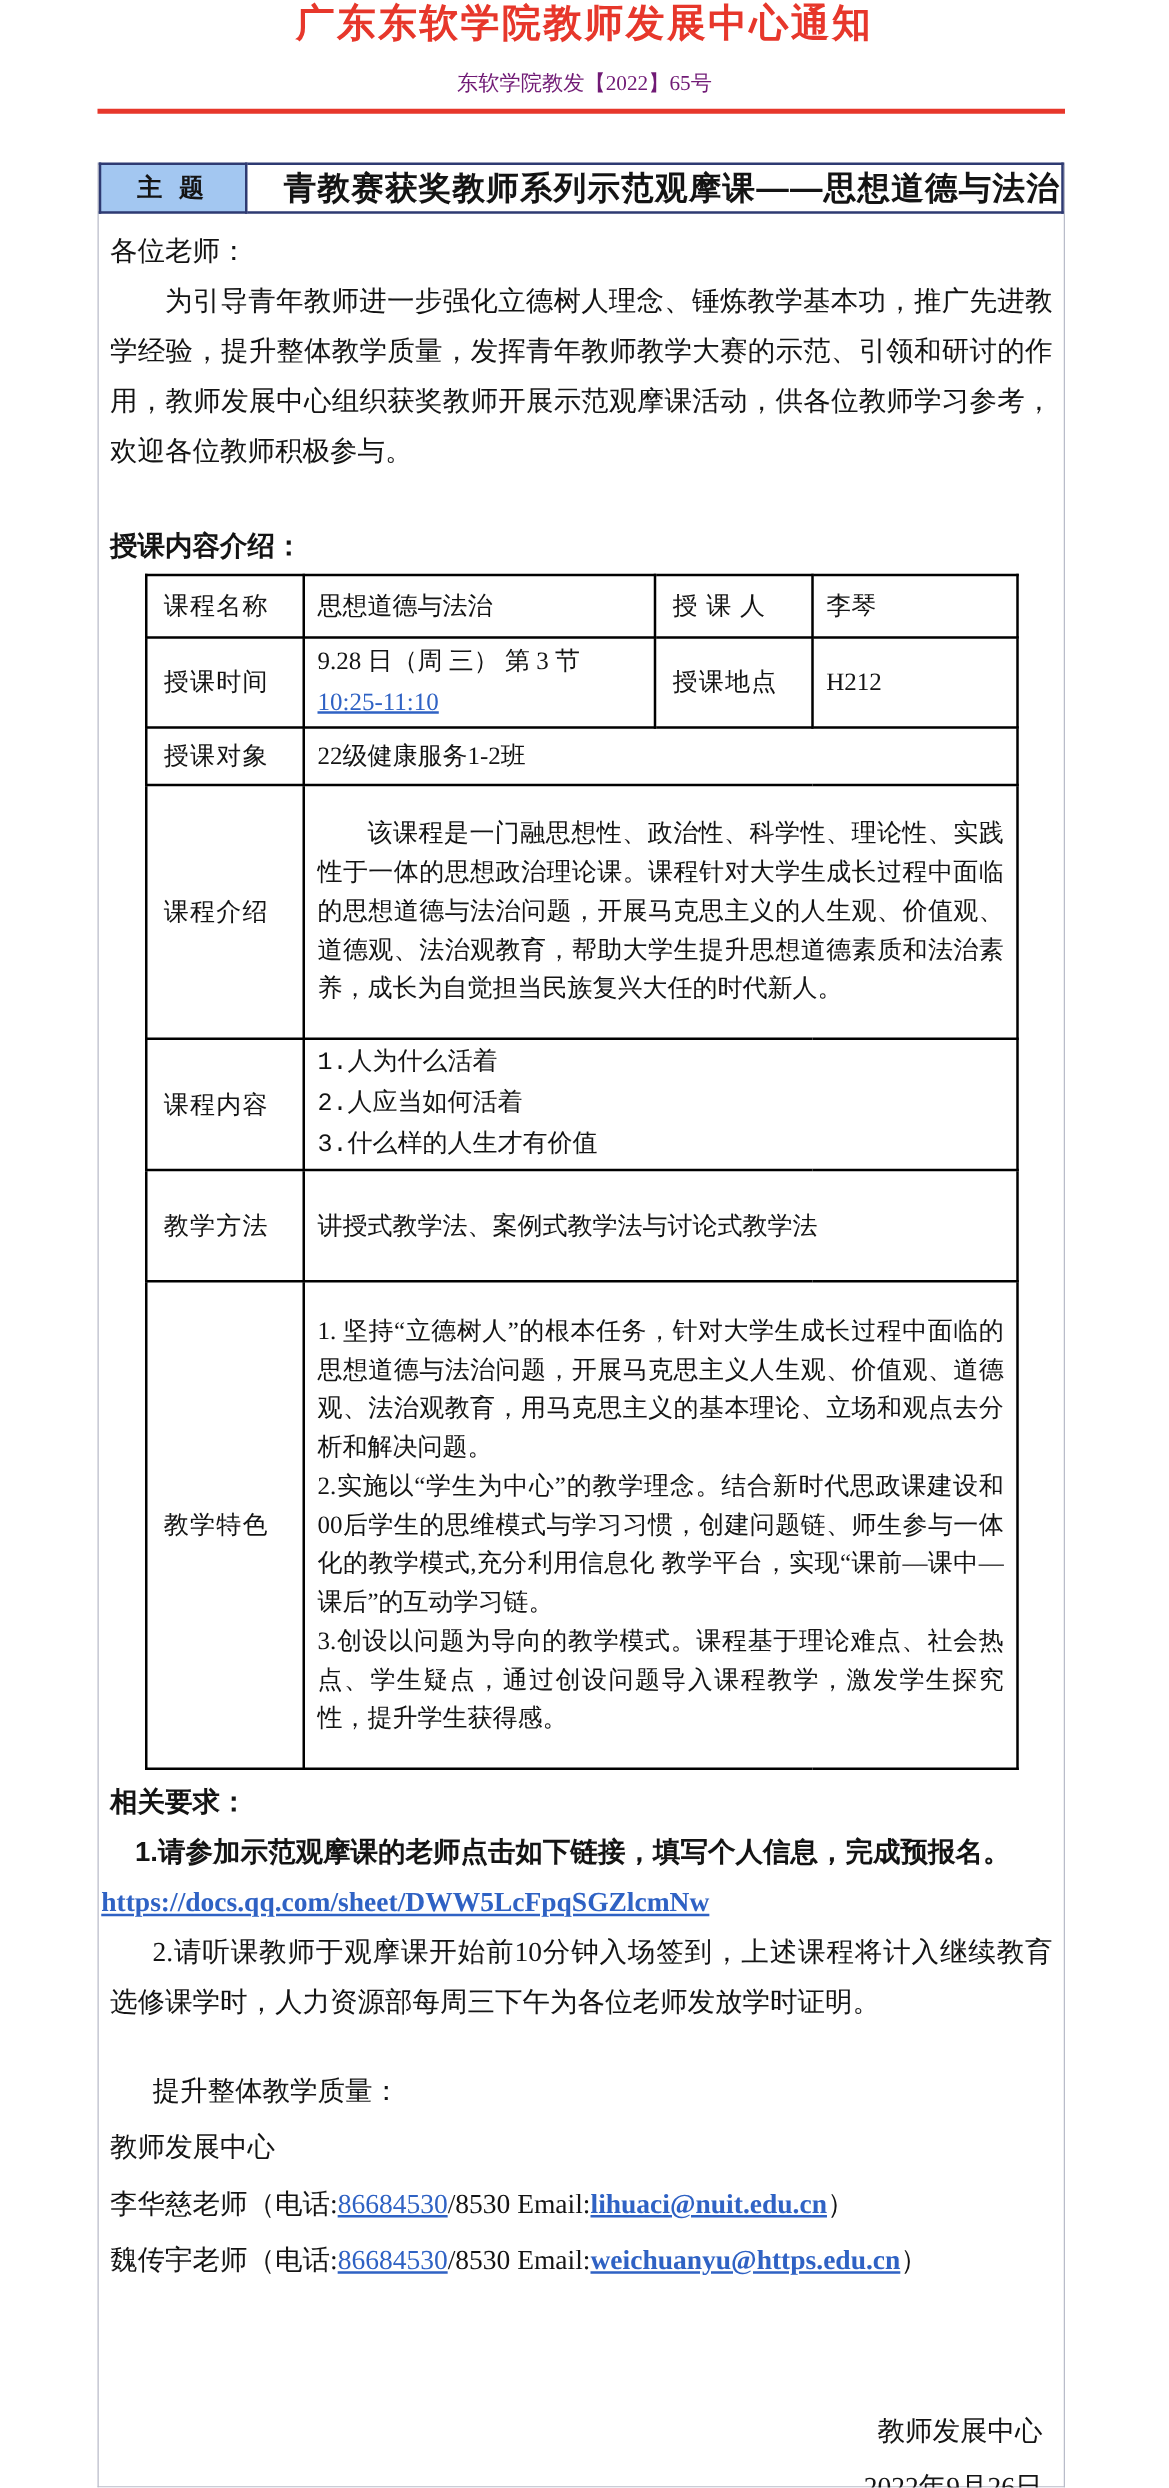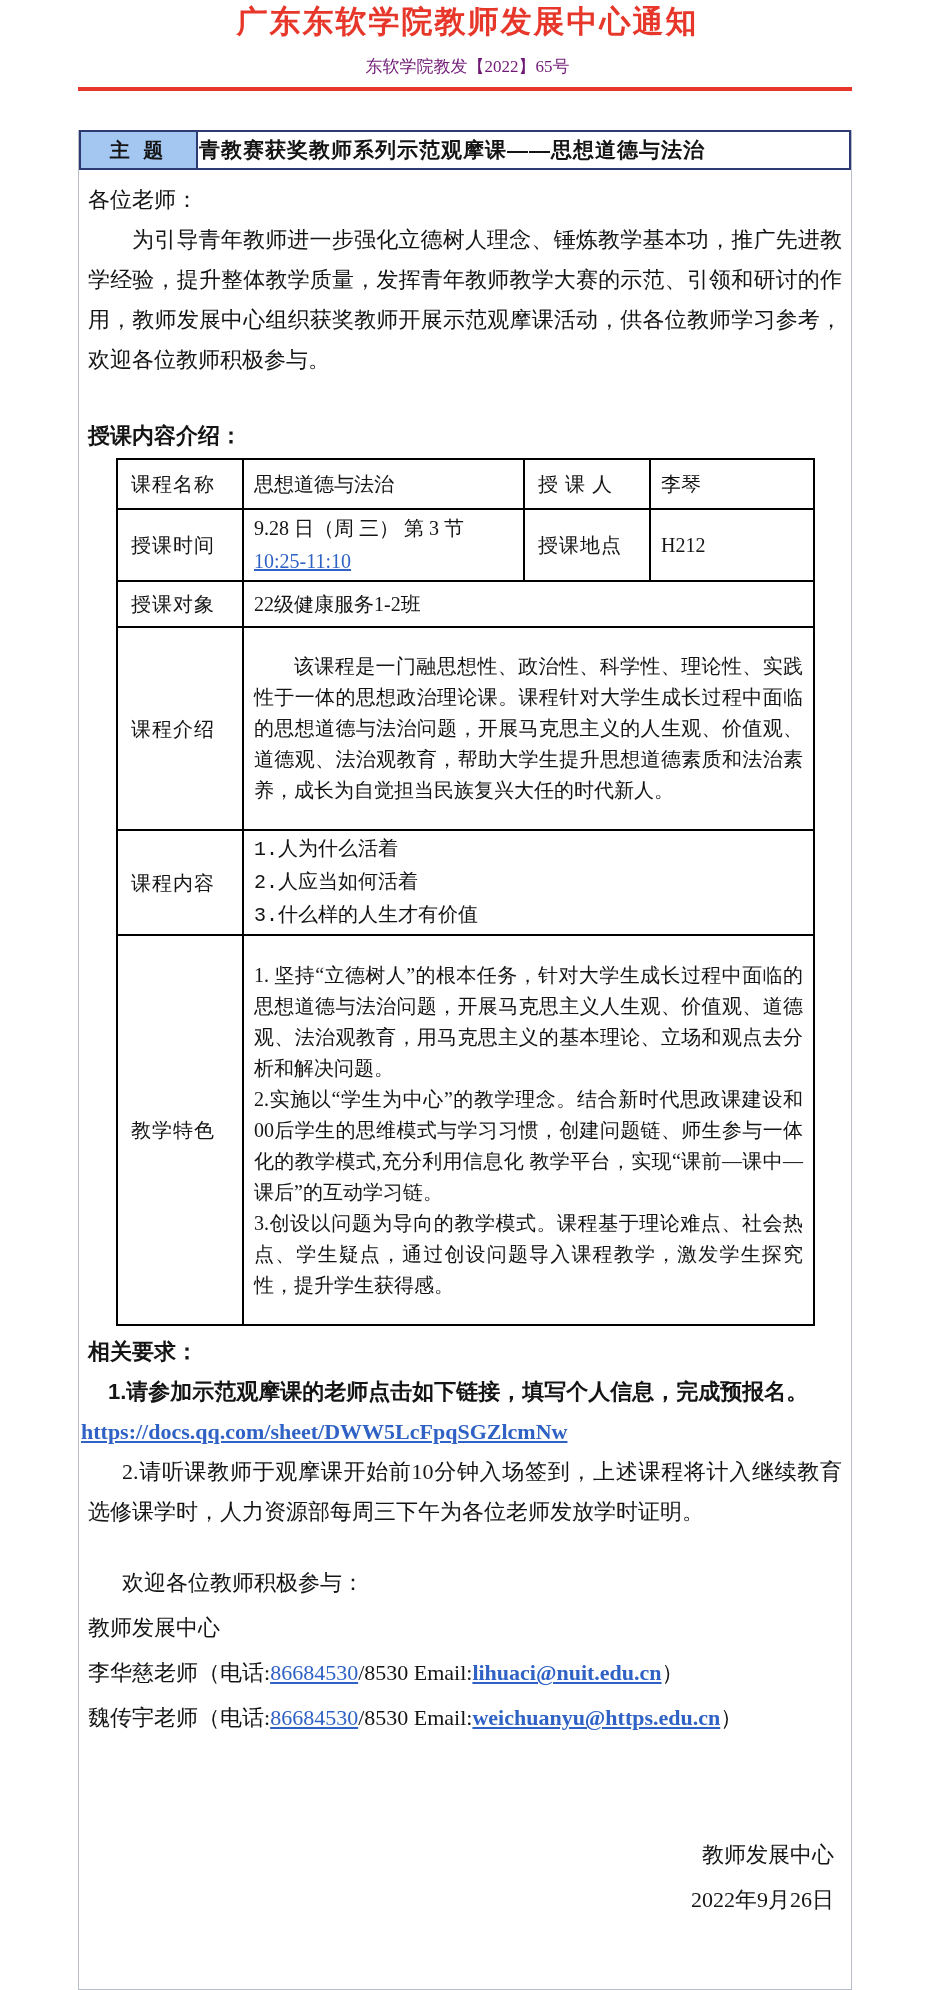--- a/index.html
+++ b/index.html
@@ -11,21 +11,21 @@
   }
   html,body{margin:0;padding:0;}
   body{
     width:935px;height:1990px;background:#ffffff;
     font-family:"Liberation Serif","DejaVu Serif",serif;
     color:#141414;overflow:hidden;
   }
   .page{position:relative;width:935px;height:1990px;}
   .main-title{
     margin-top:2px;text-align:center;
-    font-family:Liberation Serif, serif;
+    font-family:Liberation Mono, monospace;
     font-size:31px;font-weight:bold;color:var(--accent-red);
     line-height:40px;letter-spacing:2px;
   }
   .doc-number{margin-top:14px;text-align:center;font-size:17px;line-height:22px;color:#701a75;}
   .red-rule{margin:9px 0 0 78px;width:774px;height:4px;background:var(--accent-red);}
   .outer-box{
     margin-left:78px;margin-top:39px;width:774px;height:1860px;
     border-left:1px solid var(--frame-gray);
     border-right:1px solid var(--frame-gray);
     border-bottom:1px solid var(--frame-gray);
@@ -34,21 +34,21 @@
   table{border-collapse:collapse;}
   .subject-table{width:100%;table-layout:fixed;}
   .subject-table td{border:2px solid var(--subject-border);height:34px;}
   .subject-label{
     width:113px;background:var(--subject-bg);
     font-family:"Liberation Sans","DejaVu Sans",sans-serif;
     font-weight:bold;font-size:20px;text-align:center;letter-spacing:4px;
   }
   .subject-value{
     font-family:"Liberation Sans","DejaVu Sans",sans-serif;
-    font-weight:bold;font-size:21px;text-align:left;letter-spacing:1px;
+    font-weight:bold;font-size:26px;text-align:right;letter-spacing:1px;
   }
   .content{padding:0 9px;font-size:22px;line-height:40px;}
   .content p{margin:0;}
   .salutation{margin-top:10px !important;}
   .para{text-align:justify;}
   .indent2{text-indent:2em;}
   .section-heading{
     font-weight:bold;
     font-family:"Liberation Sans","DejaVu Sans",sans-serif;
     margin-top:36px !important;margin-bottom:2px !important;
@@ -152,40 +152,44 @@
           </td>
         </tr>
         <tr class="row-content">
           <td class="lbl">课程内容</td>
           <td colspan="3" class="list-cell">
             <div>1.人为什么活着</div>
             <div>2.人应当如何活着</div>
             <div>3.什么样的人生才有价值</div>
           </td>
         </tr>
+        <tr class="row-method">
+          <td class="lbl">教学方法</td>
+          <td colspan="3">讲授式教学法、案例式教学法与讨论式教学法</td>
+        </tr>
         <tr class="row-features">
           <td class="lbl">教学特色</td>
           <td colspan="3">
             <p class="cell-par">1. 坚持“立德树人”的根本任务，针对大学生成长过程中面临的思想道德与法治问题，开展马克思主义人生观、价值观、道德观、法治观教育，用马克思主义的基本理论、立场和观点去分析和解决问题。</p>
             <p class="cell-par">2.实施以“学生为中心”的教学理念。结合新时代思政课建设和00后学生的思维模式与学习习惯，创建问题链、师生参与一体化的教学模式,充分利用信息化 教学平台，实现“课前—课中—课后”的互动学习链。</p>
             <p class="cell-par">3.创设以问题为导向的教学模式。课程基于理论难点、社会热点、学生疑点，通过创设问题导入课程教学，激发学生探究性，提升学生获得感。</p>
           </td>
         </tr>
       </tbody>
         </table>
 
       <p class="req-heading">相关要求：</p>
       <p class="para req-item-bold">1.请参加示范观摩课的老师点击如下链接，填写个人信息，完成预报名。</p>
       <p class="link-line">
         <a class="link bold">https://docs.qq.com/sheet/DWW5LcFpqSGZlcmNw</a>
       </p>
       <p class="para req-item">2.请听课教师于观摩课开始前10分钟入场签到，上述课程将计入继续教育选修课学时，人力资源部每周三下午为各位老师发放学时证明。</p>
 
       <div class="contact-block">
-        <p class="contact-lead">欢迎各位教师积极参与：</p>
+        <p class="contact-lead">提升整体教学质量：</p>
         <p class="contact-plain">教师发展中心</p>
         <p class="contact-plain">
           <span>李华慈老师（电话:</span><a class="link">86684530</a><span>/8530 Email:</span><a class="link bold">lihuaci@nuit.edu.cn</a><span>）</span>
         </p>
         <p class="contact-plain">
           <span>魏传宇老师（电话:</span><a class="link">86684530</a><span>/8530 Email:</span><a class="link bold">weichuanyu@https.edu.cn</a><span>）</span>
         </p>
       </div>
 
       <div class="doc-footer">

